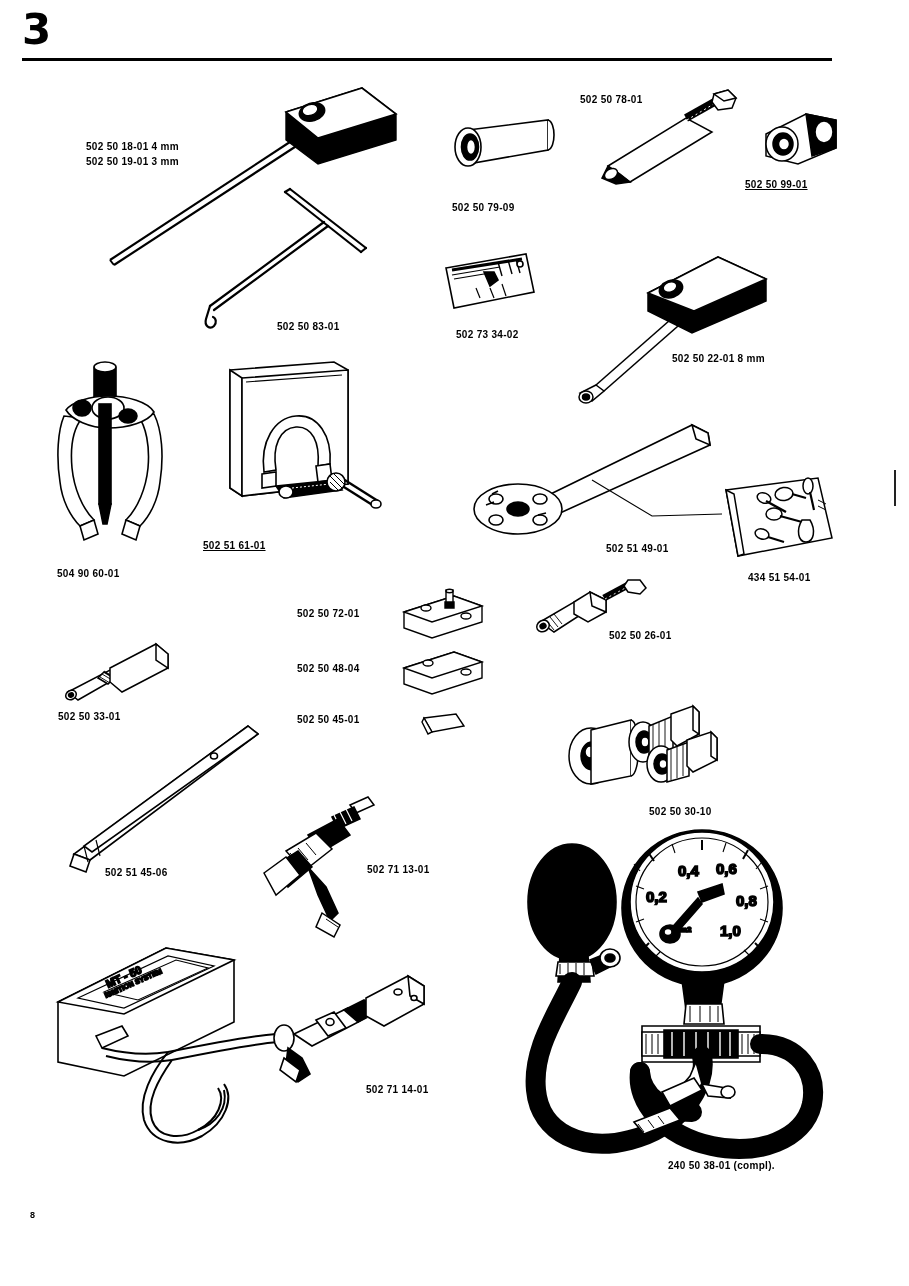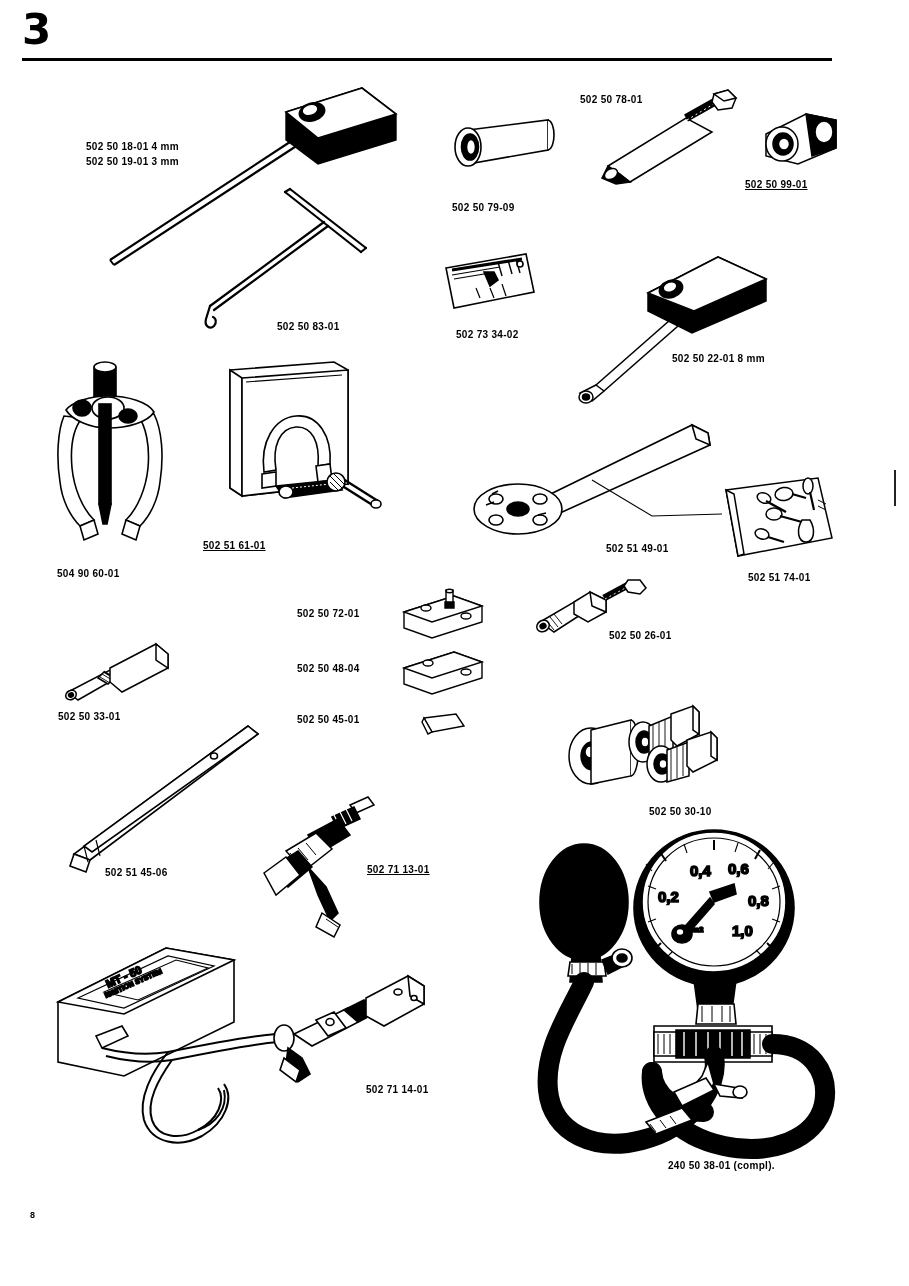--- a/index.html
+++ b/index.html
@@ -394,21 +394,21 @@
         <path d="M318 58 L360 36 L376 46 L376 64 L336 86 L318 76 Z" fill="#fff"></path>
         <path d="M360 36 L376 46 L376 64 L362 56 Z" fill="#fff"></path>
         <ellipse cx="350" cy="52" rx="4" ry="3" fill="#fff"></ellipse>
         <ellipse cx="366" cy="58" rx="3" ry="2.5" fill="#fff"></ellipse>
         <path d="M240 108 L254 118 L262 134 L250 142 L238 124 Z" fill="#000"></path>
         <path d="M236 118 L252 130 L248 142 L232 130 Z" fill="#fff"></path>
       </g>
     </svg>
   </div>
 
-  <div class="art" style="left:524px;top:840px;text-align:right;">
+  <div class="art" style="left:512px;top:840px;text-align:right;">
     <svg width="330" height="320" viewBox="0 0 330 320">
       <g stroke="#000" stroke-width="1.6">
 
         <ellipse cx="60" cy="62" rx="44" ry="58" fill="#000"></ellipse>
         <path d="M48 116 L76 116 L78 142 L46 142 Z" fill="#000"></path>
         <path d="M46 122 L80 122 L82 136 L44 136 Z" fill="#fff"></path>
         <path d="M48 124 L48 134 M56 123 L56 135 M64 123 L64 135 M72 123 L72 135" stroke-width="1"></path>
         <path d="M78 120 L98 112 L104 124 L84 134 Z" fill="#000"></path>
         <ellipse cx="98" cy="118" rx="10" ry="9" fill="#fff"></ellipse>
         <ellipse cx="98" cy="118" rx="5" ry="4" fill="#000"></ellipse>
@@ -479,28 +479,28 @@
       <div class="lbl" style="left: 86px; top: 154px;">502 50 19-01 3 mm</div>
       <div class="lbl" style="left: 277px; top: 275px; margin-top: 44px;">502 50 83-01</div>
       <div class="lbl" style="left: 452px; top: 200px;">502 50 79-09</div>
       <div class="lbl" style="left: 580px; top: 92px;">502 50 78-01</div>
       <div class="lbl" style="left: 745px; top: 177px; text-decoration: underline;">502 50 99-01</div>
       <div class="lbl" style="left: 456px; top: 327px;">502 73 34-02</div>
       <div class="lbl" style="left: 672px; top: 351px;">502 50 22-01 8 mm</div>
       <div class="lbl" style="left: 57px; top: 566px;">504 90 60-01</div>
       <div class="lbl" style="left: 203px; top: 538px; text-decoration: underline;">502 51 61-01</div>
       <div class="lbl" style="left: 606px; top: 498px; margin-top: 43px;">502 51 49-01</div>
-      <div class="lbl" style="left: 748px; top: 570px;">502 51 74-01</div>
+      <div class="lbl" style="left: 748px; top: 570px;">434 51 54-01</div>
       <div class="lbl" style="left: 58px; top: 709px;">502 50 33-01</div>
       <div class="lbl" style="left: 297px; top: 606px;">502 50 72-01</div>
       <div class="lbl" style="left: 297px; top: 661px;">502 50 48-04</div>
       <div class="lbl" style="left: 297px; top: 712px;">502 50 45-01</div>
       <div class="lbl" style="left: 609px; top: 628px;">502 50 26-01</div>
       <div class="lbl" style="left: 649px; top: 804px;">502 50 30-10</div>
       <div class="lbl" style="left: 105px; top: 865px;">502 51 45-06</div>
-      <div class="lbl" style="left: 367px; top: 862px; text-decoration: underline;">502 71 13-01</div>
+      <div class="lbl" style="left: 367px; top: 862px;">502 71 13-01</div>
       <div class="lbl" style="left: 366px; top: 1082px;">502 71 14-01</div>
       <div class="lbl" style="left: 668px; top: 1158px;">240 50 38-01 (compl).</div>
     </div>
 
   <div id="page-num">8</div>
 
 </div>
 
 </body></html>

